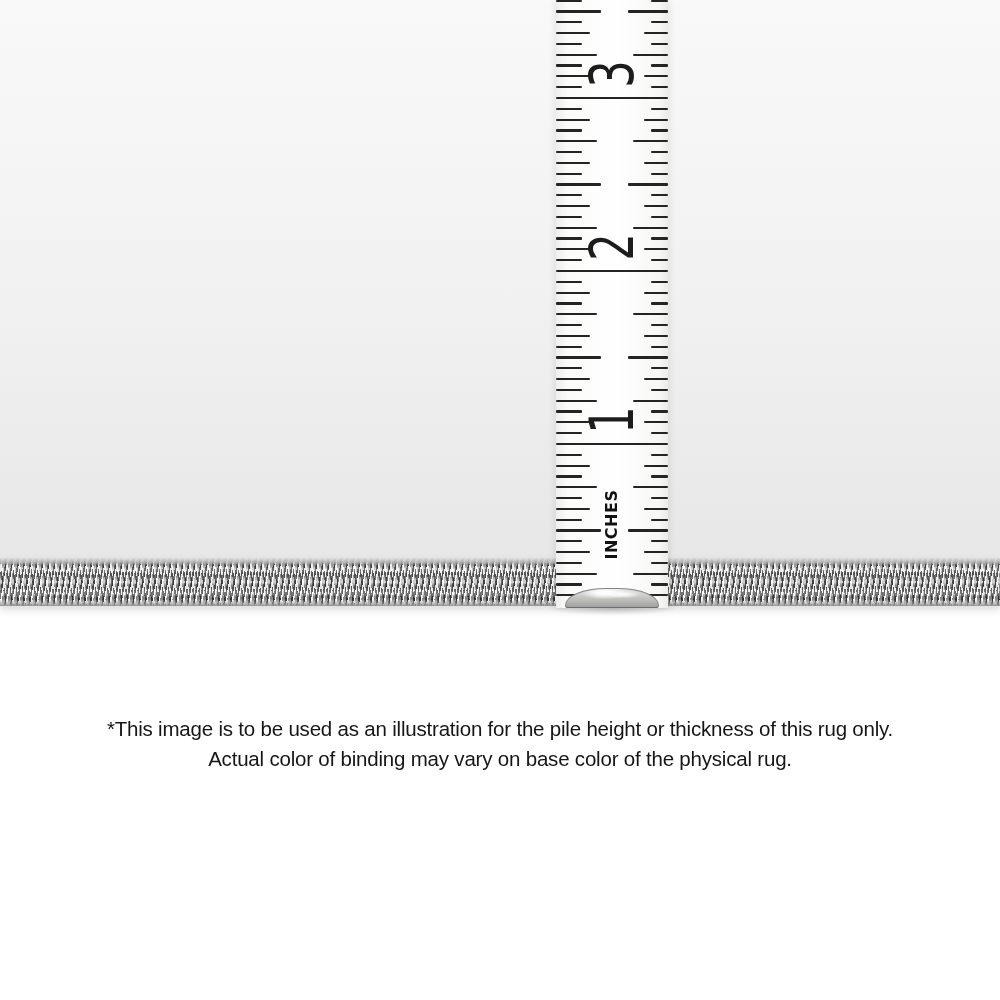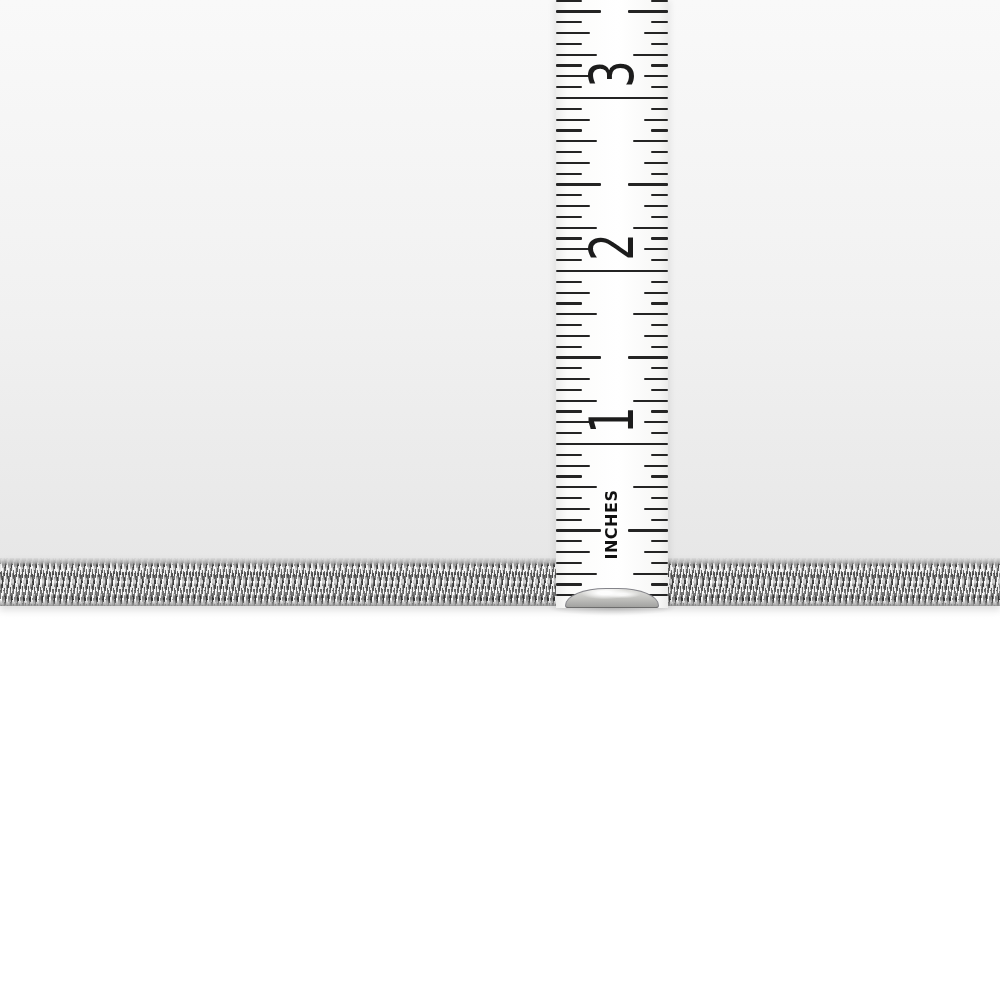--- a/index.html
+++ b/index.html
@@ -206,13 +206,17 @@
     </div>
     <div class="num num1">
       <span>1</span>
     </div>
     <div class="inches">
       <span>INCHES</span>
     </div>
     <div class="metal-tab"></div>
   </div>
 
+  <div class="disclaimer">
+    <div>*This image is to be used as an illustration for the pile height or thickness of this rug only.</div>
+    <div>Actual color of binding may vary on base color of the physical rug.</div>
+  </div>
 </div>
 
 </body></html>

